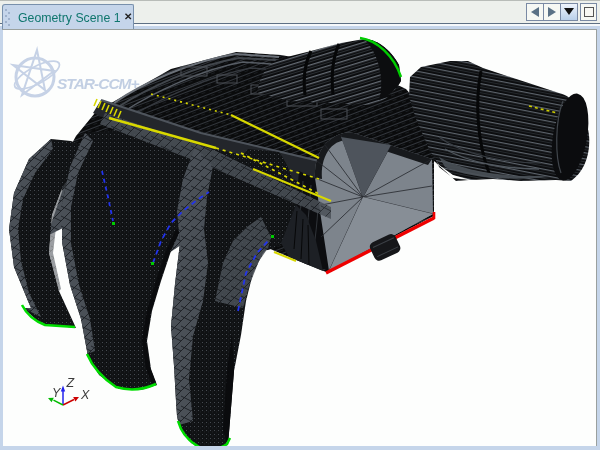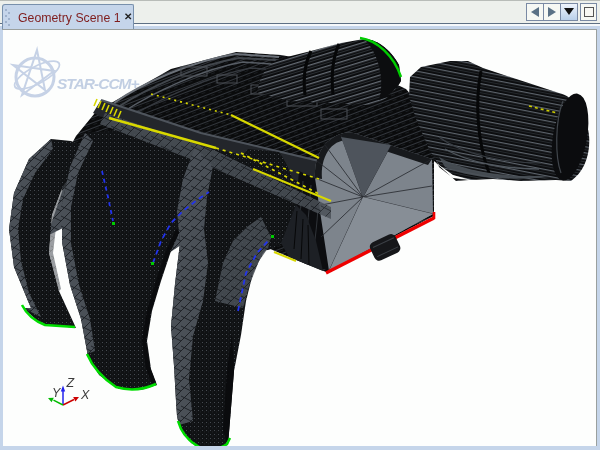--- a/index.html
+++ b/index.html
@@ -8,21 +8,21 @@
 #topline{position:absolute;left:0;top:0;width:600px;height:1px;background:#b8bcb8;}
 #sepline{position:absolute;left:0;top:23px;width:600px;height:1px;background:#5e7084;}
 #lightband{position:absolute;left:0;top:24px;width:600px;height:2px;background:#f5f8fa;}
 #blueband{position:absolute;left:0;top:26px;width:600px;height:4px;background:#c5d5ea;}
 #lframe{position:absolute;left:0;top:30px;width:3px;height:420px;background:#c5d5ea;}
 #rframe{position:absolute;left:597px;top:30px;width:3px;height:420px;background:#c5d5ea;}
 #bframe{position:absolute;left:0;top:446px;width:600px;height:4px;background:#c5d5ea;}
 #tab{position:absolute;left:2px;top:4px;width:132px;height:26px;background:#c5d5ea;
 border-top:1px solid #7890ac;border-left:1px solid #7890ac;border-right:1px solid #7890ac;
 border-top-left-radius:3px;border-top-right-radius:2px;box-sizing:border-box;}
-#tabtext{position:absolute;left:15px;top:6px;font-size:12.3px;color:#7f1d1d;}
+#tabtext{position:absolute;left:15px;top:6px;font-size:12.3px;color:#0f766e;}
 #tabx{position:absolute;left:121px;top:6px;font-size:10px;font-weight:bold;color:#222;}
 .grip{position:absolute;width:2px;height:2px;background:#9fb2cc;}
 .btn{position:absolute;top:3px;width:19px;height:18px;background:#f6f8f4;
 border:1px solid #7a8aa4;box-sizing:border-box;}
 .tri{position:absolute;width:0;height:0;}
 #viewport{position:absolute;left:2px;top:29px;width:595px;height:418px;
 background:#fdfefd;border:1px solid #9aa09e;box-sizing:border-box;overflow:hidden;}
 #scene{position:absolute;left:-2px;top:-29px;}
 </style>
 </head>

